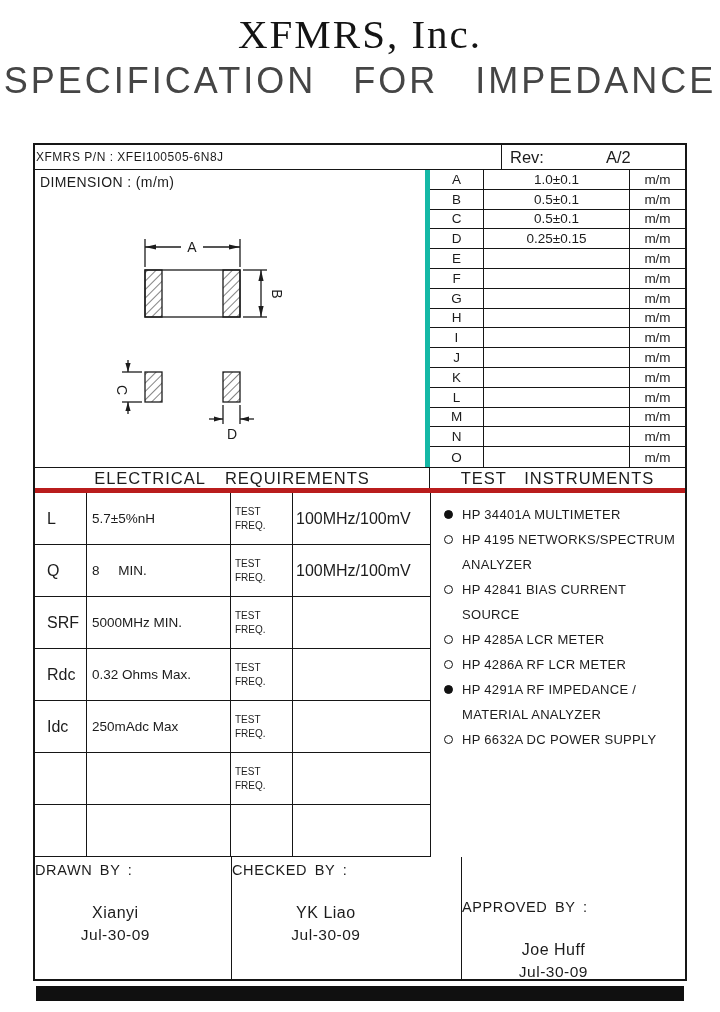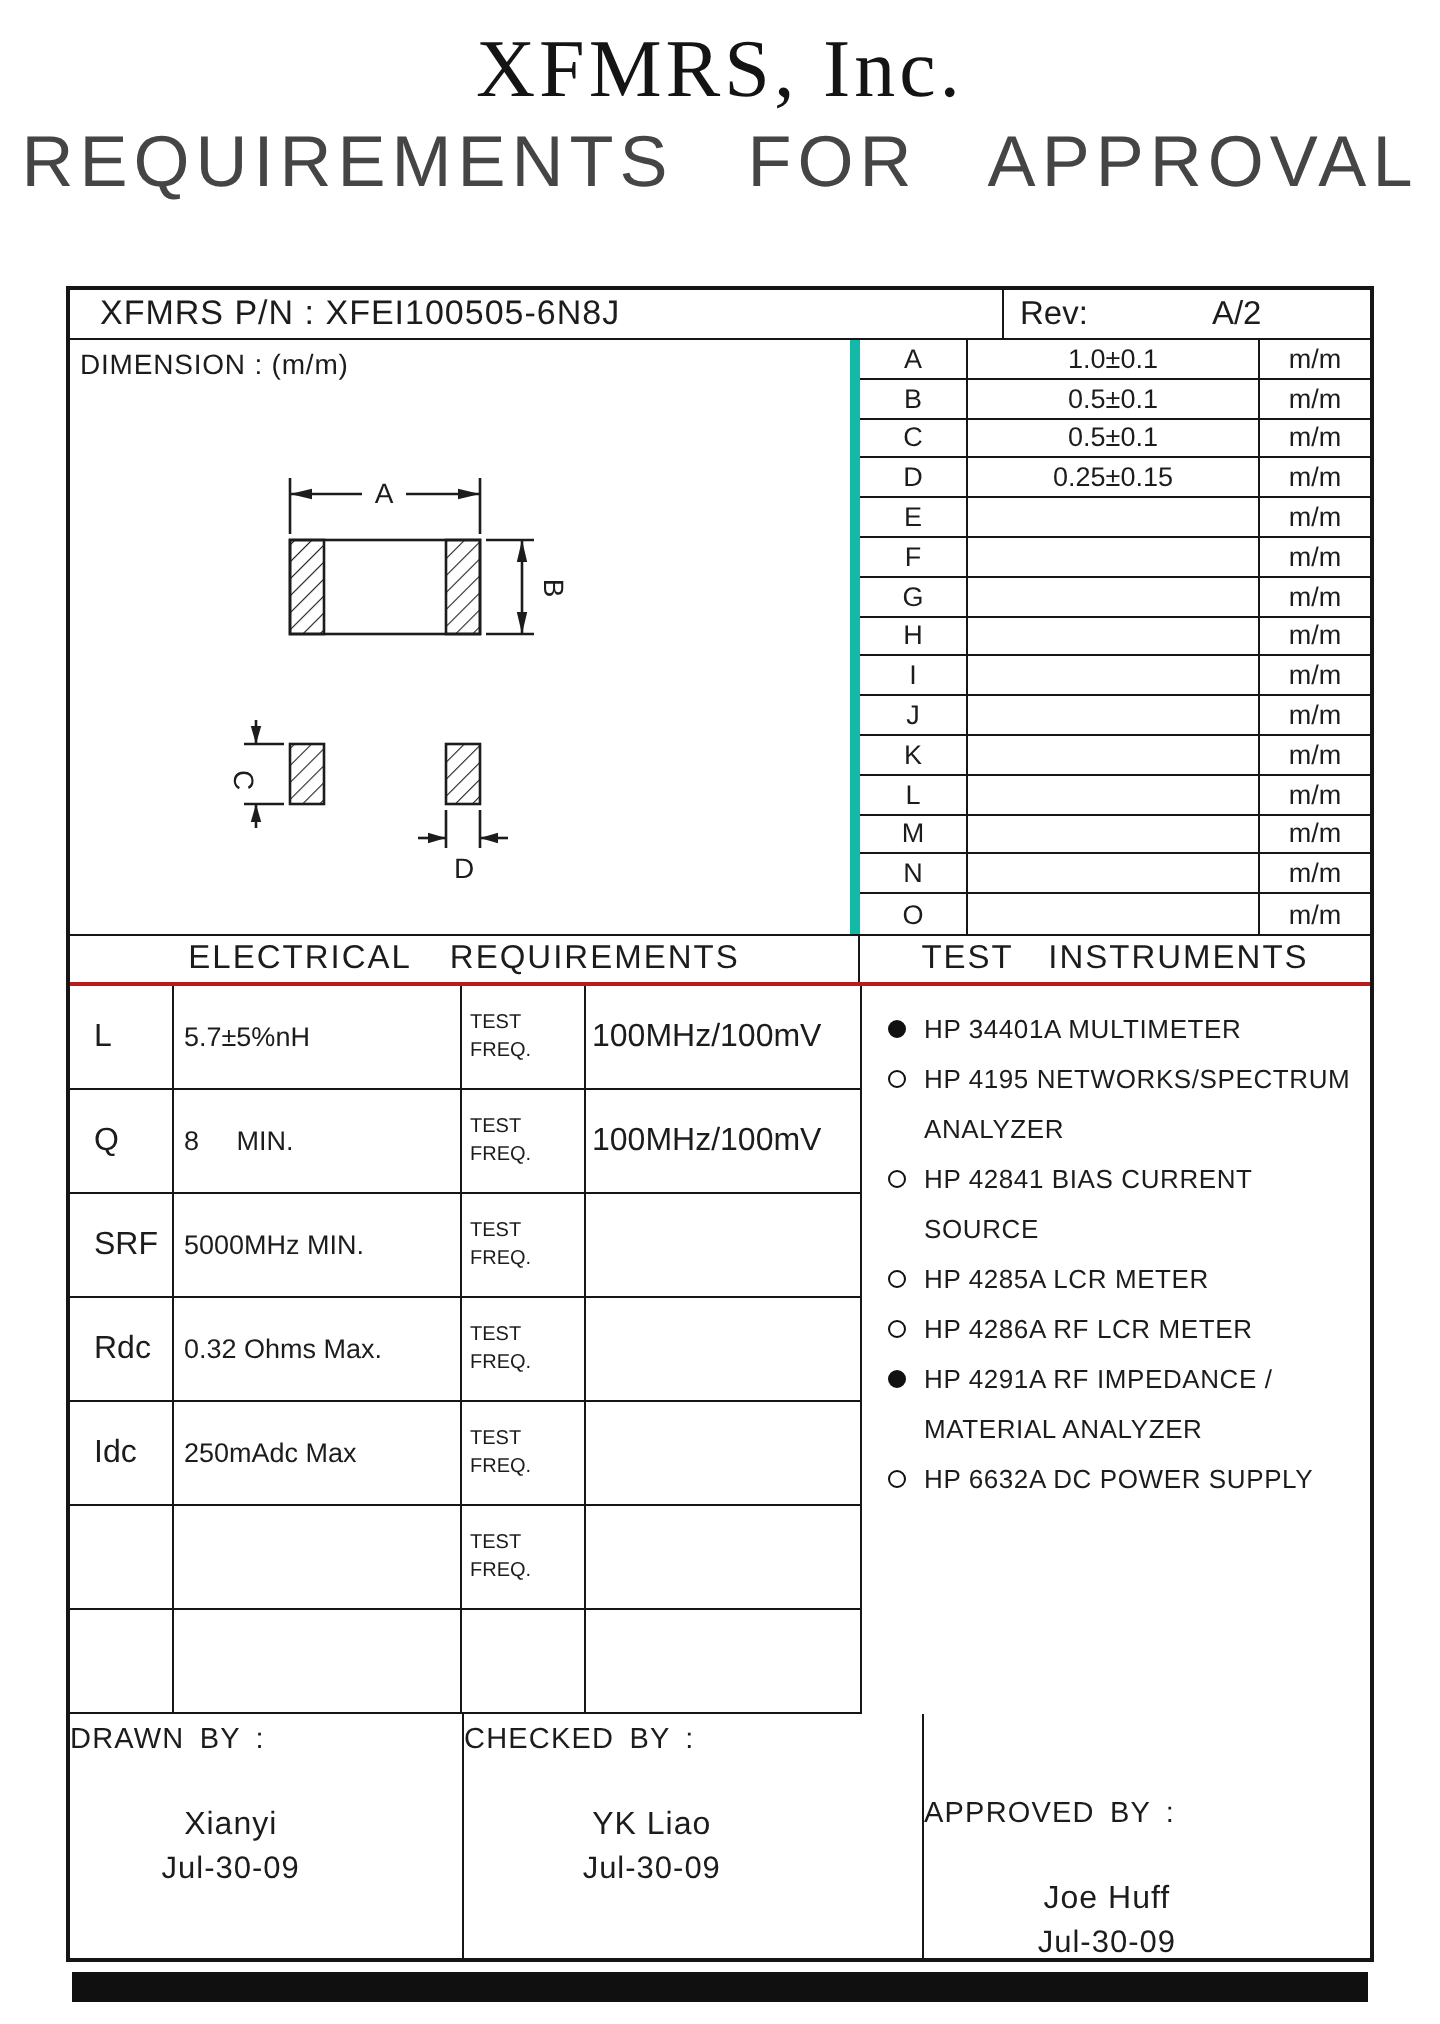--- a/index.html
+++ b/index.html
@@ -20,39 +20,39 @@
     letter-spacing: 3px; word-spacing: 24px; color: #454545;
   }
   .spec-table {
     position: absolute; left: 33px; top: 143px; width: 654px; height: 838px;
     border: 2px solid #161616; display: flex; flex-direction: column;
   }
 
   
   .pn-row { height: 25px; display: flex; border-bottom: 1px solid #161616; }
   .pn-cell { width: 467px; border-right: 1px solid #161616; display: flex; align-items: center;
-             padding-left: 15px; font-size: 17px; letter-spacing: 0.5px; }
+             padding-left: 1px; font-size: 12px; letter-spacing: 0.5px; }
   .rev-cell { flex: 1; display: flex; align-items: center; font-size: 16.5px; }
   .rev-label { padding-left: 8px; }
   .rev-value { margin-left: 62px; }
 
   
   .dim-area { height: 297px; display: flex; }
   .drawing-cell { width: 395px; position: relative; border-right: 5px solid #14b8a6; }
   .dim-caption { position: absolute; top: 4px; left: 5px; font-size: 14px; letter-spacing: 0.4px; }
   .drawing { position: absolute; left: 0; top: 0; }
   .dim-table { flex: 1; display: grid; grid-template-columns: 54px 146px 1fr;
                grid-template-rows: repeat(15, 1fr); height: 100%; }
   .dt-c { display: flex; align-items: center; justify-content: center;
           font-size: 13.5px; border-bottom: 1px solid #161616; white-space: pre; }
   .dt-c:nth-last-child(-n+3) { border-bottom: none; }
   .dt-key, .dt-val { border-right: 1px solid #161616; }
 
   
-  .section-row { height: 26px; display: flex; border-top: 1px solid #161616; border-bottom: 2px solid #b91c1c; }
+  .section-row { height: 26px; display: flex; border-top: 1px solid #161616; border-bottom: 5px solid #b91c1c; }
   .sec-left { width: 395px; border-right: 1px solid #161616; display:flex; align-items:center; justify-content:center;
               font-size: 16.5px; word-spacing: 14px; letter-spacing: 1px; }
   .sec-right { flex: 1; display:flex; align-items:center; justify-content:center;
                font-size: 16.5px; word-spacing: 12px; letter-spacing: 1px; }
 
   
   .elec-area { height: 364px; display: flex; }
   .elec-table { width: 395px; display: grid; grid-template-columns: 52px 144px 62px 137px;
                 grid-template-rows: repeat(7, 52px); }
   .ec { border-bottom: 1px solid #161616; display: flex; align-items: center; }
@@ -80,21 +80,21 @@
   .so-date { font-size: 15.5px; margin-top: 4px; letter-spacing: 0.5px; }
 
   .bottom-bar { position: absolute; left: 36px; top: 986px; width: 648px; height: 15px; background: #101010; }
 </style>
 </head>
 <body>
 
 <div class="page">
 
   <div class="doc-title">XFMRS, Inc.</div>
-  <div class="doc-subtitle">REQUIREMENTS FOR APPROVAL</div>
+  <div class="doc-subtitle">SPECIFICATION FOR IMPEDANCE</div>
 
   <div class="spec-table">
 
     <div class="pn-row">
       <div class="pn-cell">XFMRS P/N : XFEI100505-6N8J</div>
       <div class="rev-cell">
         <span class="rev-label">Rev:</span>
         <span class="rev-value">A/2</span>
       </div>
     </div>

